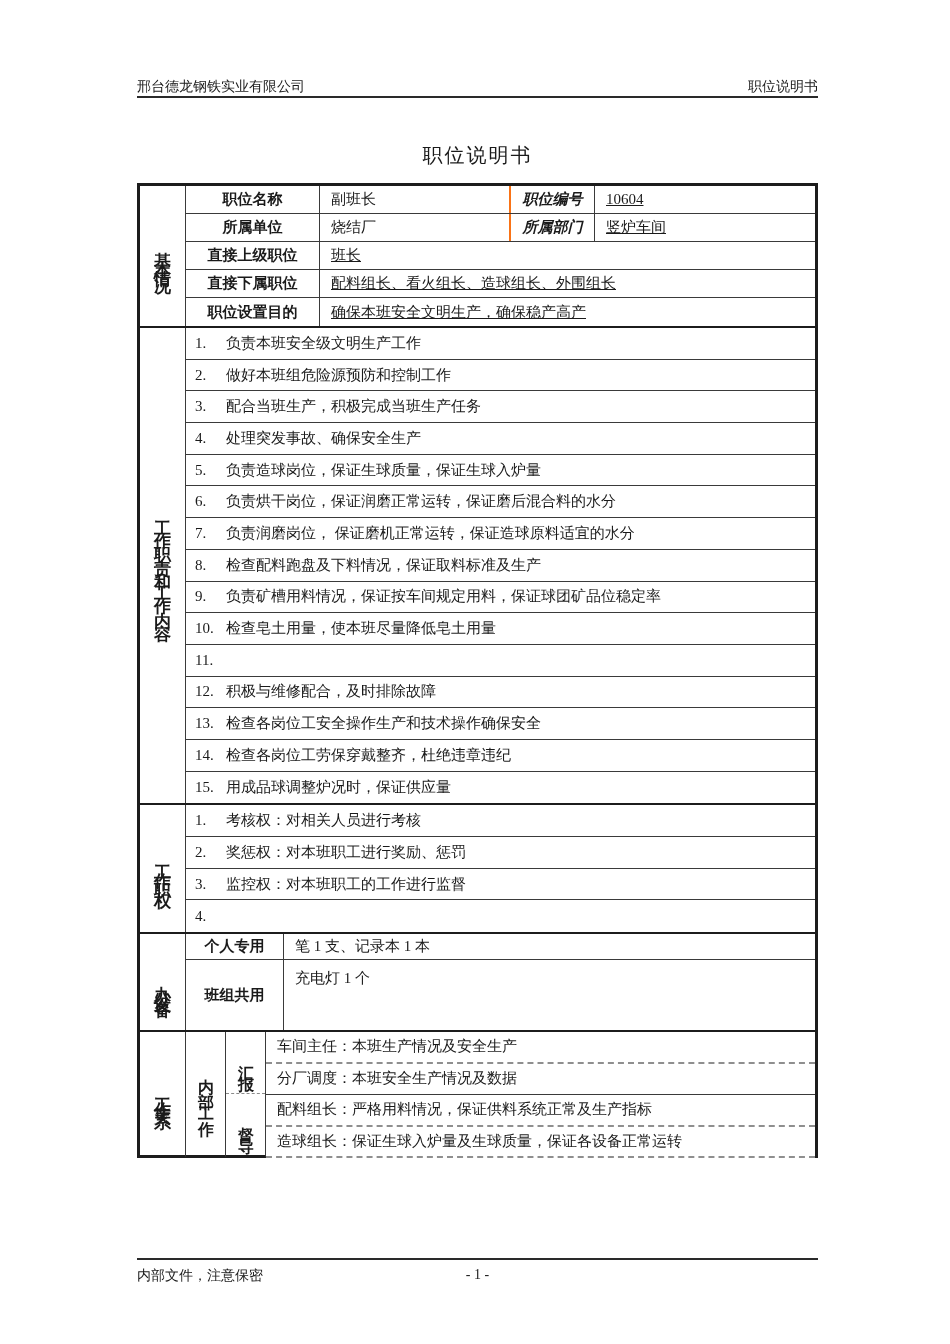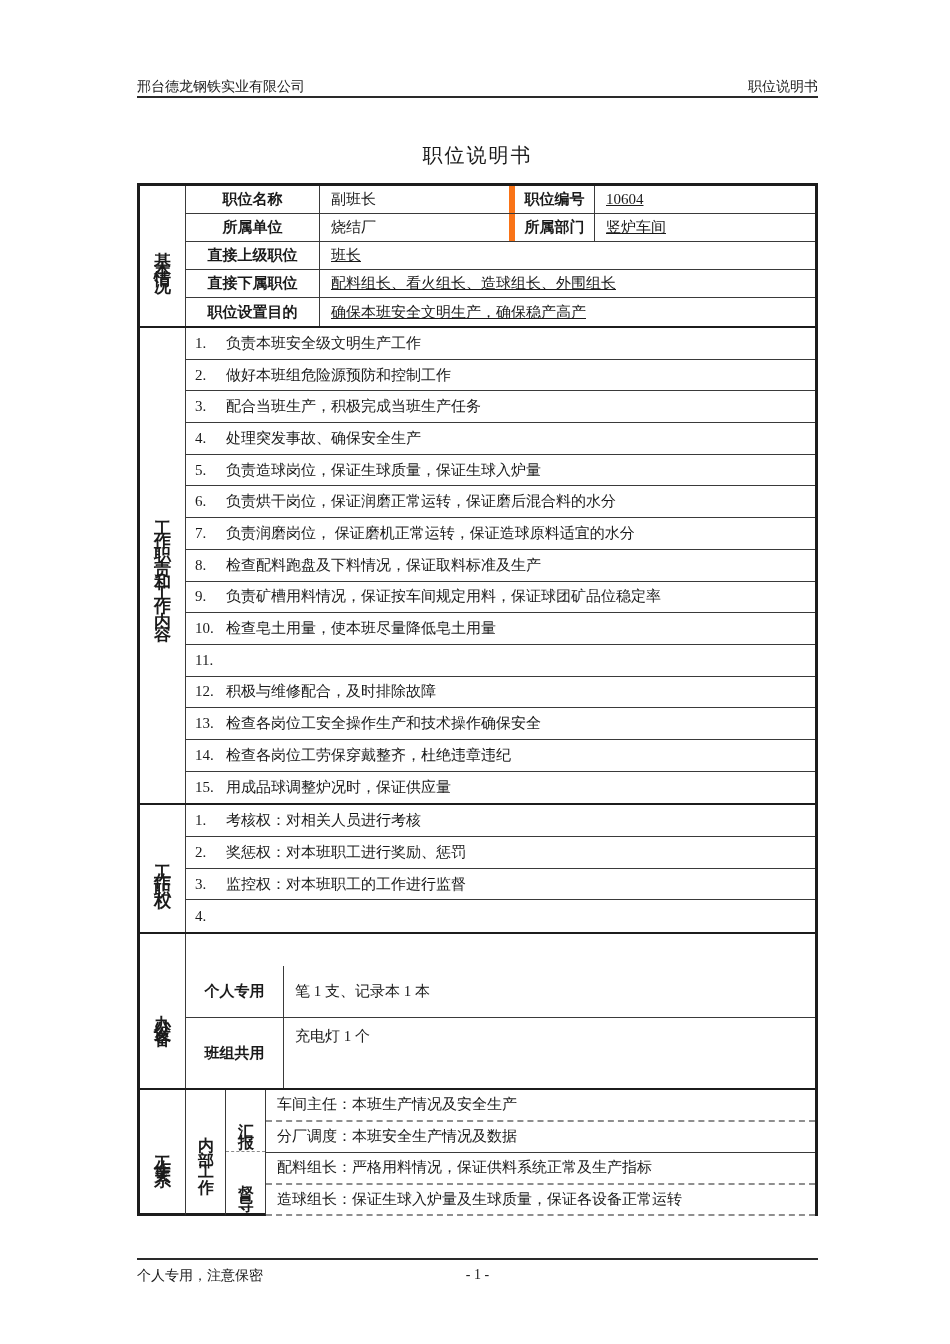--- a/index.html
+++ b/index.html
@@ -29,35 +29,35 @@
   .sec-label.tall { letter-spacing:13px; }
   .sec-label.tight { letter-spacing:5px; }
   .sec-body { flex:1; display:flex; flex-direction:column; min-width:0; }
 
   
   .b-row { height:28px; display:flex; align-items:stretch; border-bottom:1px solid #3a3a3a; }
   .sec-body .b-row:last-child { border-bottom:none; }
   .b-label { width:134px; flex:0 0 134px; border-right:1px solid #3a3a3a;
     display:flex; align-items:center; justify-content:center;
     font-family:"Liberation Sans","DejaVu Sans",sans-serif; font-weight:bold; font-size:15px; }
-  .b-label.small { width:86px; flex:0 0 86px; border-left:6px solid #f97316; }
+  .b-label.small { width:86px; flex:0 0 86px; border-left:2px solid #f97316;font-style:italic; }
   .b-val { display:flex; align-items:center; padding-left:11px; font-size:15px; }
   .b-val.v1 { width:189px; flex:0 0 189px; }
   .b-val.grow { flex:1;text-decoration:underline; }
 
   
   .n-row { height:31.7px; display:flex; align-items:center; border-bottom:1px solid #3a3a3a; font-size:15px; }
   .sec-body .n-row:last-child { border-bottom:none; }
   .n-no { flex:0 0 40px; padding-left:9px; }
   .n-text { flex:1; white-space:nowrap; overflow:hidden; }
 
   
   .e-row { display:flex; align-items:stretch; border-bottom:1px solid #3a3a3a; }
   .sec-body .e-row:last-child { border-bottom:none; }
-  .e-row.r1 { height:52px;margin-top:32px; } .e-row.r2 { height:70px; }
+  .e-row.r1 { height:26px; } .e-row.r2 { height:70px; }
   .e-label { width:98px; flex:0 0 98px; border-right:1px solid #3a3a3a;
     display:flex; align-items:center; justify-content:center;
     font-family:"Liberation Sans","DejaVu Sans",sans-serif; font-weight:bold; font-size:15px; }
   .e-val { flex:1; display:flex; align-items:center; padding-left:11px; font-size:15px; }
   .e-row.r2 .e-val { align-items:flex-start; padding-top:9px; }
 
   
   .section.relations .sec-label { border-bottom:3px solid #1c1c1c; }
   .rel-wrap { flex:1; display:flex; min-width:0; }
   .inner-col { width:40px; flex:0 0 40px; border-right:1px solid #3a3a3a;
@@ -240,15 +240,15 @@
         <div class="rel-row solid">分厂调度：本班安全生产情况及数据</div>
         <div class="rel-row dashed">配料组长：严格用料情况，保证供料系统正常及生产指标</div>
         <div class="rel-row dashed">造球组长：保证生球入炉量及生球质量，保证各设备正常运转</div>
       </div>
     </div>
   </div>
 
 </div>
 
 <div class="pg-footer">
-  <span>个人专用，注意保密</span>
+  <span>内部文件，注意保密</span>
   <span class="pagenum">- 1 -</span>
 </div>
 
 </body></html>

